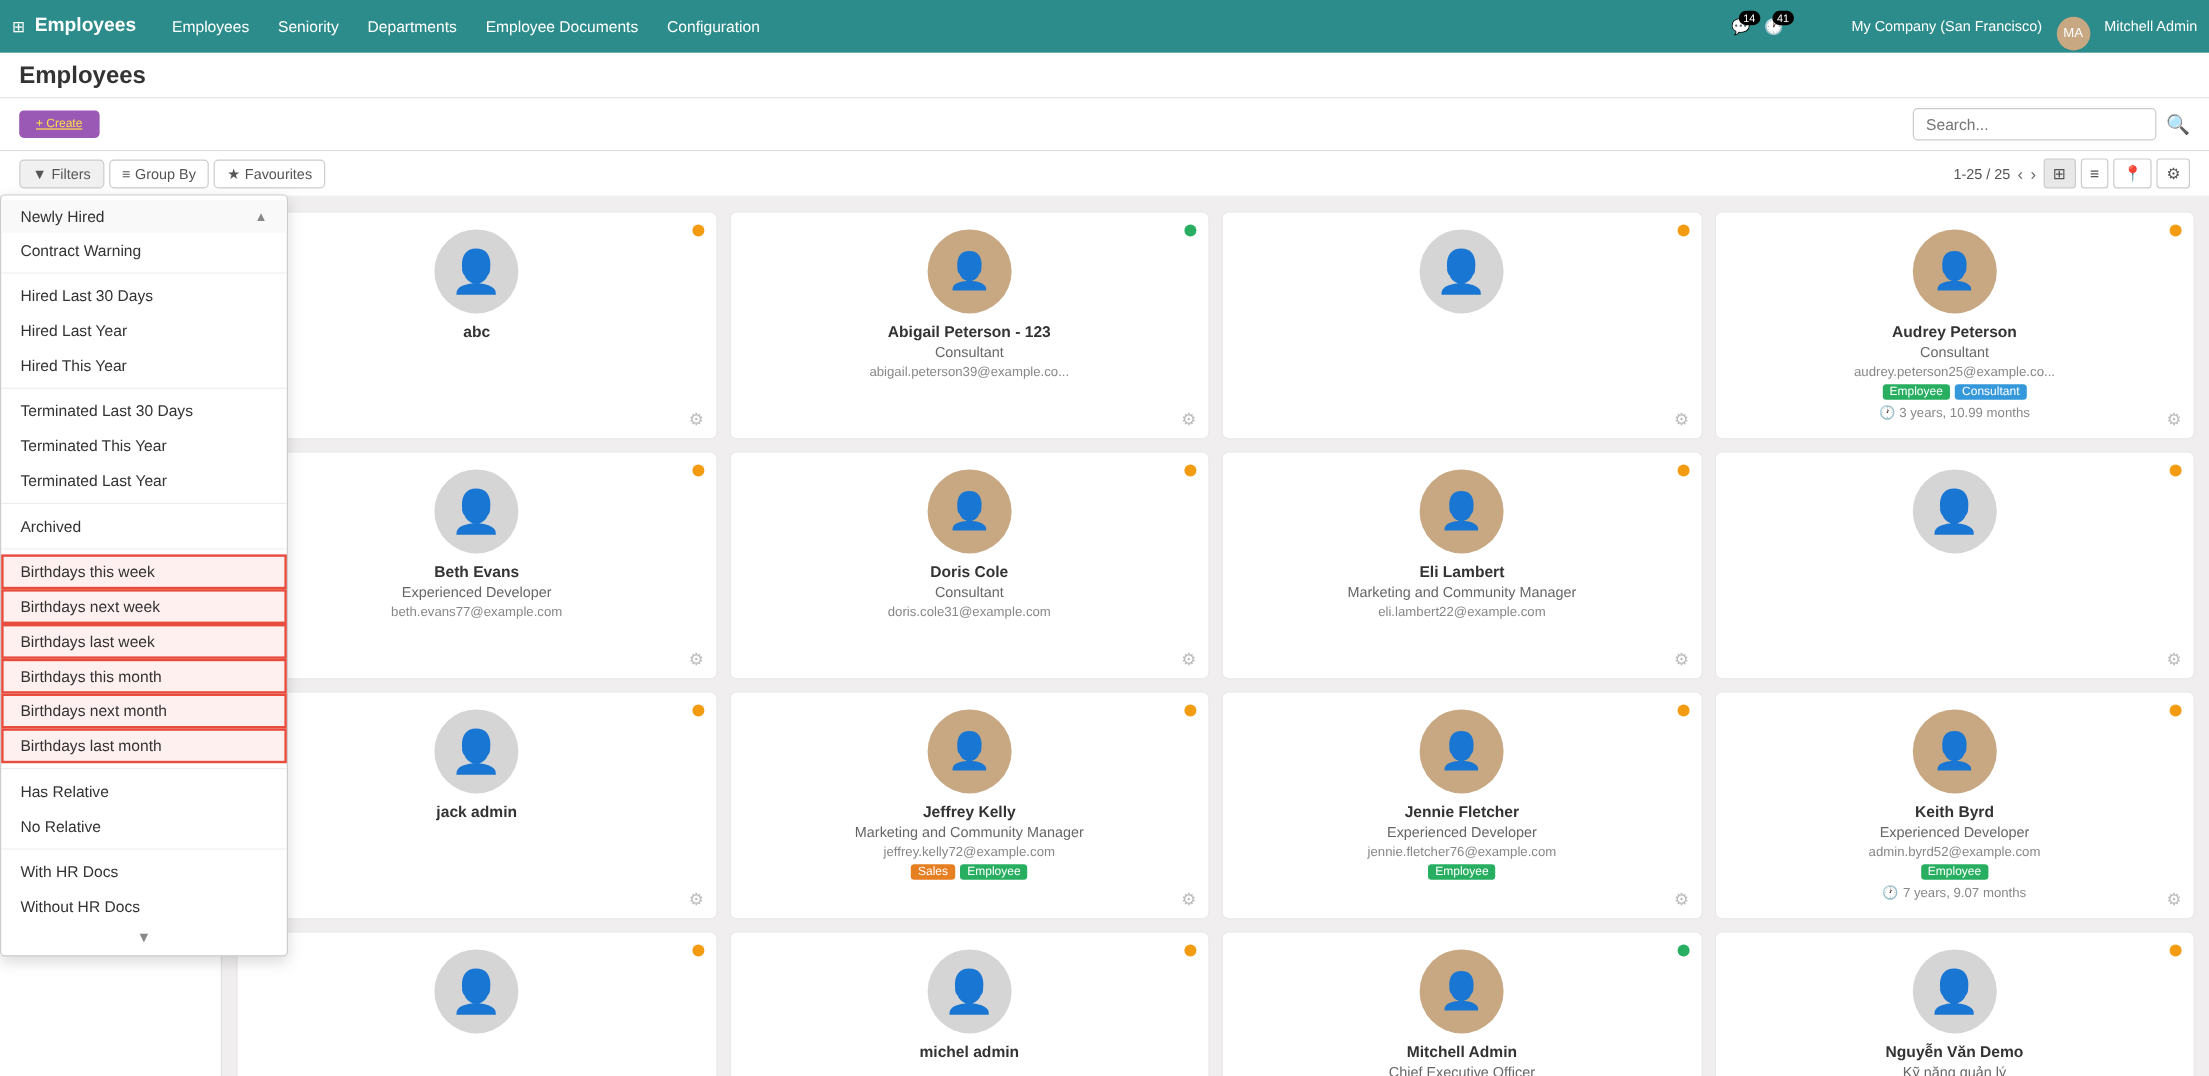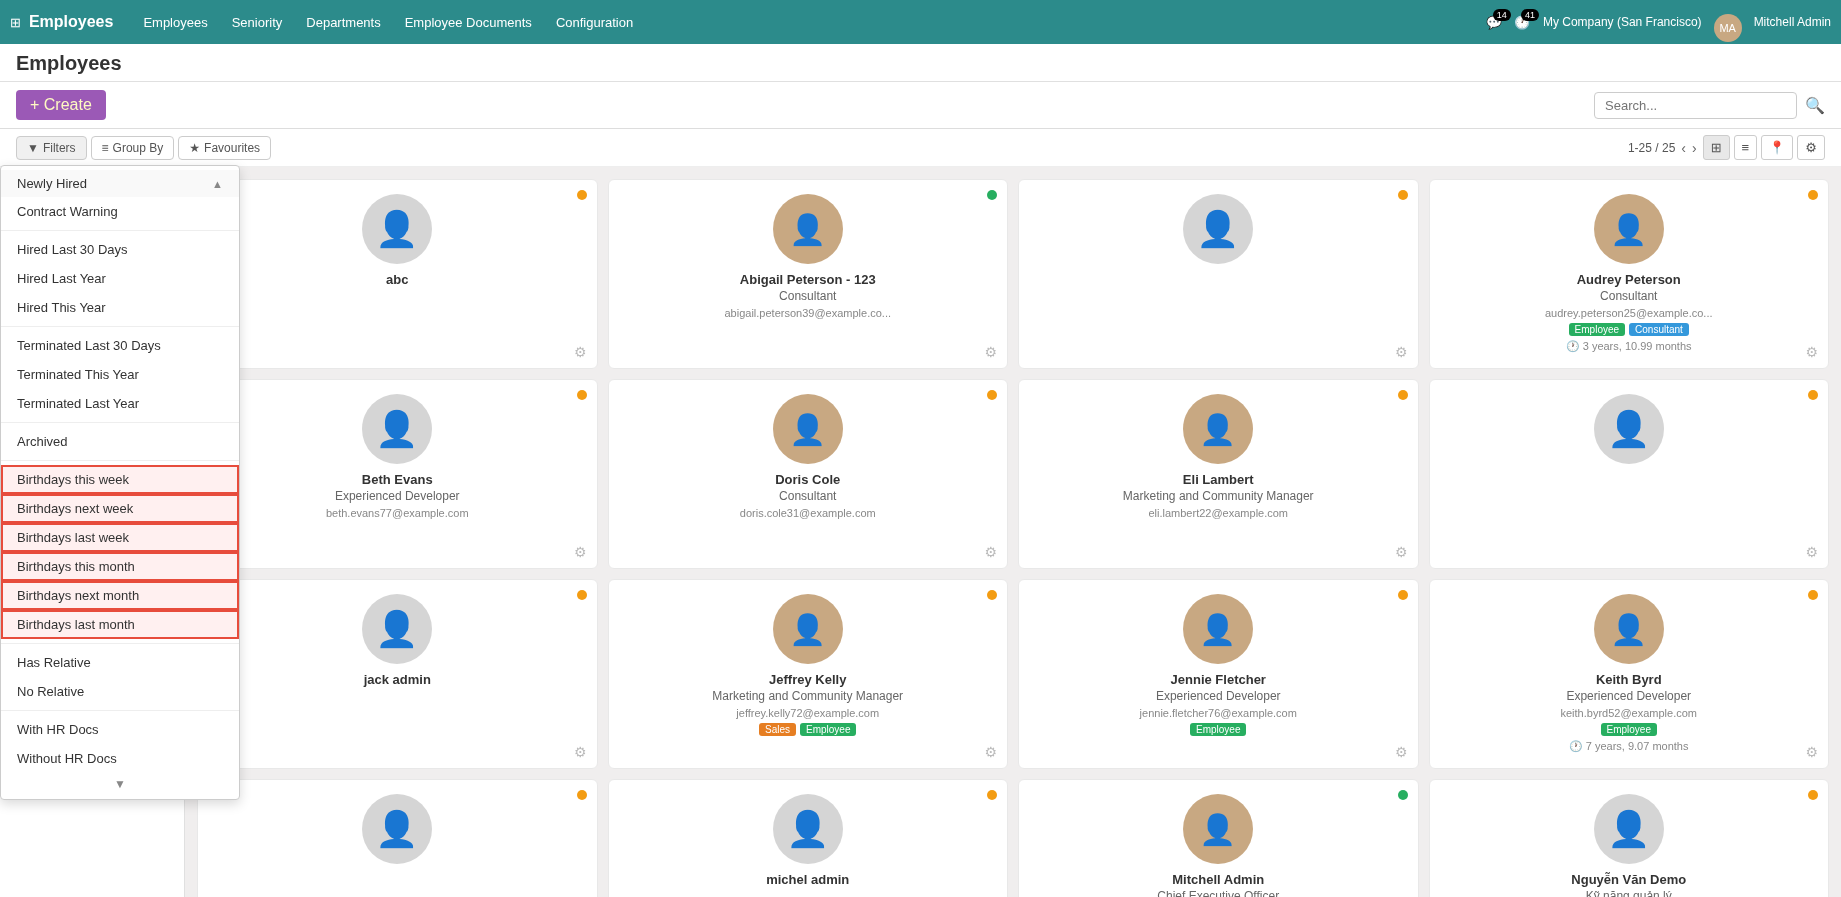--- a/index.html
+++ b/index.html
@@ -15,21 +15,21 @@
       color: white;
       font-size: 13px;
     }
     .top-nav .app-grid { margin-right: 8px; cursor: pointer; }
     .top-nav .app-name { font-size: 16px; font-weight: 600; margin-right: 20px; }
     .top-nav .nav-items { display: flex; gap: 4px; flex: 1; }
     .top-nav .nav-item { padding: 4px 10px; border-radius: 3px; cursor: pointer; white-space: nowrap; }
     .top-nav .right-section { display: flex; align-items: center; gap: 12px; margin-left: auto; }
     .badge-icon { position: relative; display: inline-flex; align-items: center; }
     .badge { background: #000000; color: white; font-size: 9px; border-radius: 8px; padding: 1px 4px; position: absolute; top: -6px; right: -8px; }
-    .company-name { font-size: 12px; cursor: pointer; }
+    .company-name { font-size: 12px; cursor: pointer; margin-left: 44px; }
     .user-avatar { width: 28px; height: 28px; border-radius: 50%; background: #c8a882; display: flex; align-items: center; justify-content: center; font-size: 11px; color: white; margin-top: 12px; }
     .user-name { font-size: 12px; cursor: pointer; }
 
     
     .page-container { display: flex; flex-direction: column; height: calc(100vh - 44px); }
 
     
     .page-header {
       background: white;
       padding: 8px 16px 0;
@@ -42,27 +42,28 @@
       background: white;
       padding: 8px 16px;
       display: flex;
       align-items: center;
       justify-content: space-between;
       border-bottom: 1px solid #ddd;
     }
     .toolbar-left { display: flex; align-items: center; gap: 8px; }
     .btn-create {
       background: #9b59b6;
-      color: #fef9c3;
+      color: #fde047;
       border: none;
       padding: 6px 14px;
       border-radius: 4px;
       cursor: pointer;
-      font-size: 16px;
+      font-size: 10px;
       font-weight: 500;
+      text-decoration: underline;
     }
 
     
     .search-area { display: flex; align-items: center; gap: 8px; }
     .search-box {
       border: 1px solid #ccc;
       border-radius: 4px;
       padding: 5px 10px;
       font-size: 13px;
       width: 203px;
@@ -490,21 +491,21 @@
             </div>
             <div class="card-bottom">⚙</div>
           </div>
           <div class="employee-card">
             <div class="card-status-dot dot-yellow"></div>
             <div class="employee-avatar" style="background: rgb(200, 168, 130);">
               <span style="font-size:30px;color:#a07850;">👤</span>
             </div>
             <div class="employee-name">Keith Byrd</div>
             <div class="employee-role">Experienced Developer</div>
-            <div class="employee-email">keith.byrd52@example.com</div>
+            <div class="employee-email">admin.byrd52@example.com</div>
             <div class="employee-tags">
               <span class="tag" style="background: rgb(39, 174, 96);">Employee</span>
             </div>
             <div class="employee-tenure">🕐 7 years, 9.07 months</div>
             <div class="card-bottom">⚙</div>
           </div>
           <div class="employee-card">
             <div class="card-status-dot dot-yellow"></div>
             <div class="employee-avatar">
               <span class="avatar-placeholder">👤</span>

